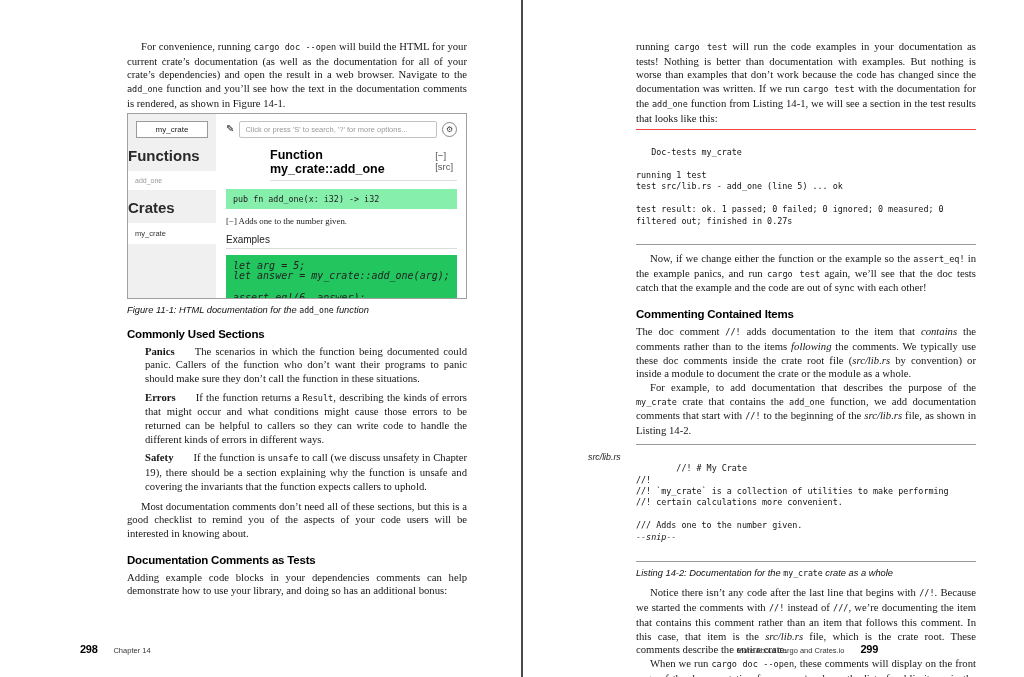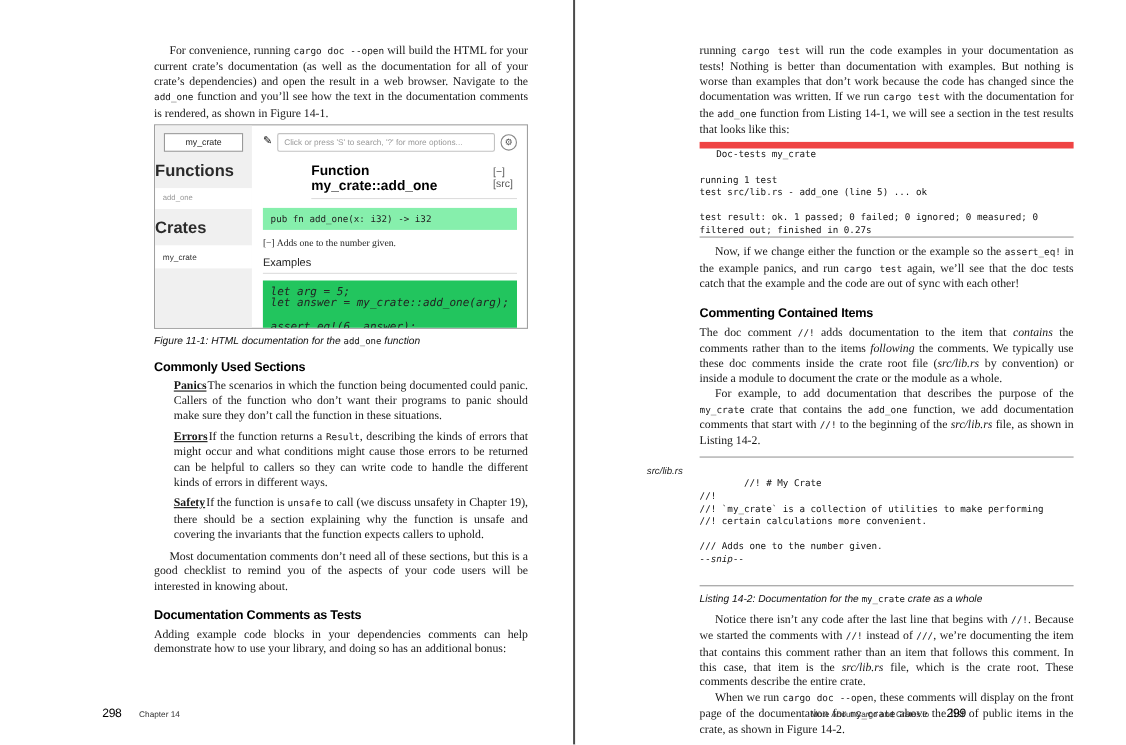--- a/index.html
+++ b/index.html
@@ -1,35 +1,35 @@
 <!DOCTYPE html>
 <html><head>
 <meta charset="utf-8">
 <style>
   html,body{margin:0;padding:0;}
   body{width:1024px;height:677px;background:#fff;font-family:"Liberation Serif",serif;color:#161616;}
   .spread{position:relative;width:1024px;height:677px;overflow:hidden;background:#fff;}
   .spine{position:absolute;left:521px;top:0;width:2px;height:677px;background:#4a4a4a;}
   .page{position:absolute;top:0;height:677px;background:#fff;}
-  .page.left{left:18px;width:565px;}
+  .page.left{left:5px;width:565px;}
   .page.right{left:523px;width:403px;}
   .content{position:absolute;top:40px;width:340px;}
   .page.left .content{left:122px;}
   .page.right .content{left:113px;}
 
   .body{margin:0;font-size:10.7px;line-height:13.7px;text-align:justify;}
   .ind{text-indent:14px;} .mt6{margin-top:6px;} .mt7{margin-top:7px;} .mt8{margin-top:8px;}
   .code{font-family:"DejaVu Sans Mono",monospace;font-size:8.5px;}
   .em{font-style:italic;}
   .emcode{font-style:italic;font-family:"DejaVu Sans Mono",monospace;}
 
   .sect{margin:13px 0 5px;font-family:"Liberation Sans",sans-serif;font-weight:bold;font-size:11.5px;letter-spacing:-0.2px;color:#000;}
 
   .defitem{margin:5px 0 0;padding-left:18px;font-size:10.7px;line-height:13.7px;text-align:justify;}
-  .deflabel{font-weight:bold;margin-right:1px;text-decoration:underline;}
+  .deflabel{font-weight:bold;margin-right:20px;}
 
   .caption{margin:6px 0 0;font-family:"Liberation Sans",sans-serif;font-style:italic;font-size:9.3px;color:#111;}
   .caption .code{font-style:normal;font-size:8.2px;}
 
   
   .figure{margin-top:2px;display:flex;width:340px;height:186px;border:1px solid #a0a0a0;box-sizing:border-box;background:#fff;font-family:"Liberation Sans",sans-serif;overflow:hidden;}
   .fig-sidebar{width:88px;background:#f0f0f0;flex-shrink:0;}
   .crate-box{margin:7px 8px 0;background:#fff;border:1px solid #9a9a9a;font-size:8px;text-align:center;padding:3px 0;color:#222;}
   .side-h{margin-top:9px;font-weight:bold;font-size:15px;text-align:left;color:#2a2a2a;}
   .side-item{margin-top:7px;background:#fff;font-size:7px;color:#999;padding:6px 0 6px 7px;}
@@ -42,28 +42,28 @@
   .gear{width:13px;height:13px;border:1px solid #888;border-radius:50%;display:flex;align-items:center;justify-content:center;font-size:8px;color:#444;flex-shrink:0;}
   .fn-head{margin-top:10px;display:flex;justify-content:space-between;align-items:baseline;border-bottom:1px solid #ddd;padding-bottom:4px;margin-left:44px;}
   .fn-title{font-weight:bold;font-size:12.5px;color:#000;}
   .fn-links{font-size:9.5px;color:#555;padding-left:36px;}
   .sigblock{margin:8px 0 0;background:#86efac;padding:5px 7px;font-family:"DejaVu Sans Mono",monospace;font-size:8.4px;color:#222;white-space:pre;}
   .docline{margin-top:7px;font-size:8.8px;font-family:"Liberation Serif",serif;color:#222;}
   .examples-h{margin-top:8px;font-size:10px;color:#222;border-bottom:1px solid #ddd;padding-bottom:3px;}
   .exblock{margin:6px 0 0;background:#22c55e;padding:6px 7px;font-family:"DejaVu Sans Mono",monospace;font-size:10px;line-height:10.8px;color:#222;white-space:pre;font-style:italic;}
 
   
-  .termblock{margin:4px 0 0;border-top:6px solid #ef4444;border-bottom:1px solid #999;padding:0 0;font-family:"DejaVu Sans Mono",monospace;font-size:8.4px;line-height:11.4px;color:#111;white-space:pre-wrap;}
+  .termblock{margin:4px 0 0;border-top:1px solid #ef4444;border-bottom:1px solid #999;padding:17px 0;font-family:"DejaVu Sans Mono",monospace;font-size:8.4px;line-height:11.4px;color:#111;white-space:pre-wrap;}
   .listing{position:relative;margin:6px 0 0;border-top:1px solid #999;border-bottom:1px solid #999;padding:7px 0;font-family:"DejaVu Sans Mono",monospace;font-size:8.4px;line-height:11.4px;color:#111;white-space:pre-wrap;}
   .listing-label{position:absolute;left:-48px;top:7px;font-family:"Liberation Sans",sans-serif;font-style:italic;font-size:8.8px;color:#222;}
 
   .footer{position:absolute;bottom:22px;display:flex;align-items:baseline;gap:16px;font-family:"Liberation Sans",sans-serif;}
   .page.left .footer{left:75px;}
   .page.right .footer{right:48px;}
-  .pgnum{font-weight:normal;font-size:11px;letter-spacing:-0.3px;color:#000;}
+  .pgnum{font-weight:bold;font-size:11px;letter-spacing:-0.3px;color:#000;}
   .runhead{font-size:7.5px;color:#333;}
 </style>
 </head>
 <body>
 
 <div class="spread">
 
   <div class="page left">
     <div class="content">
 

